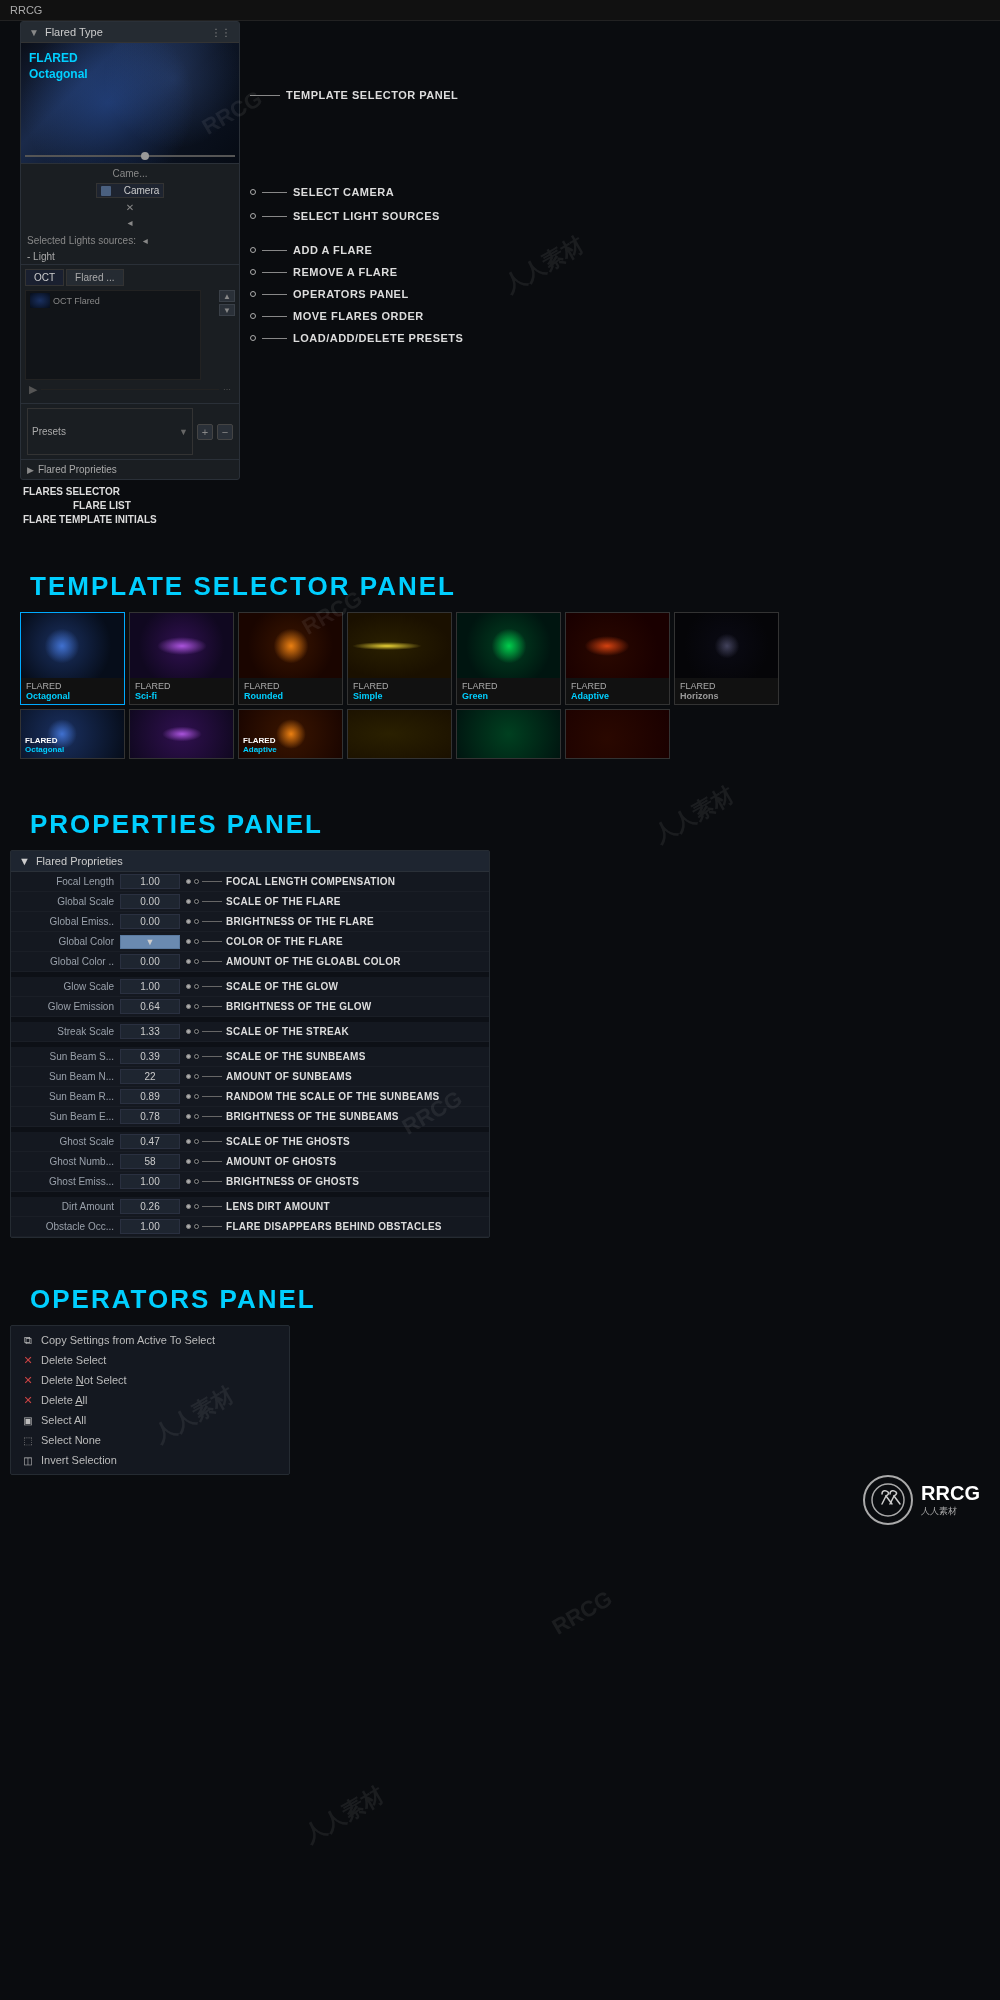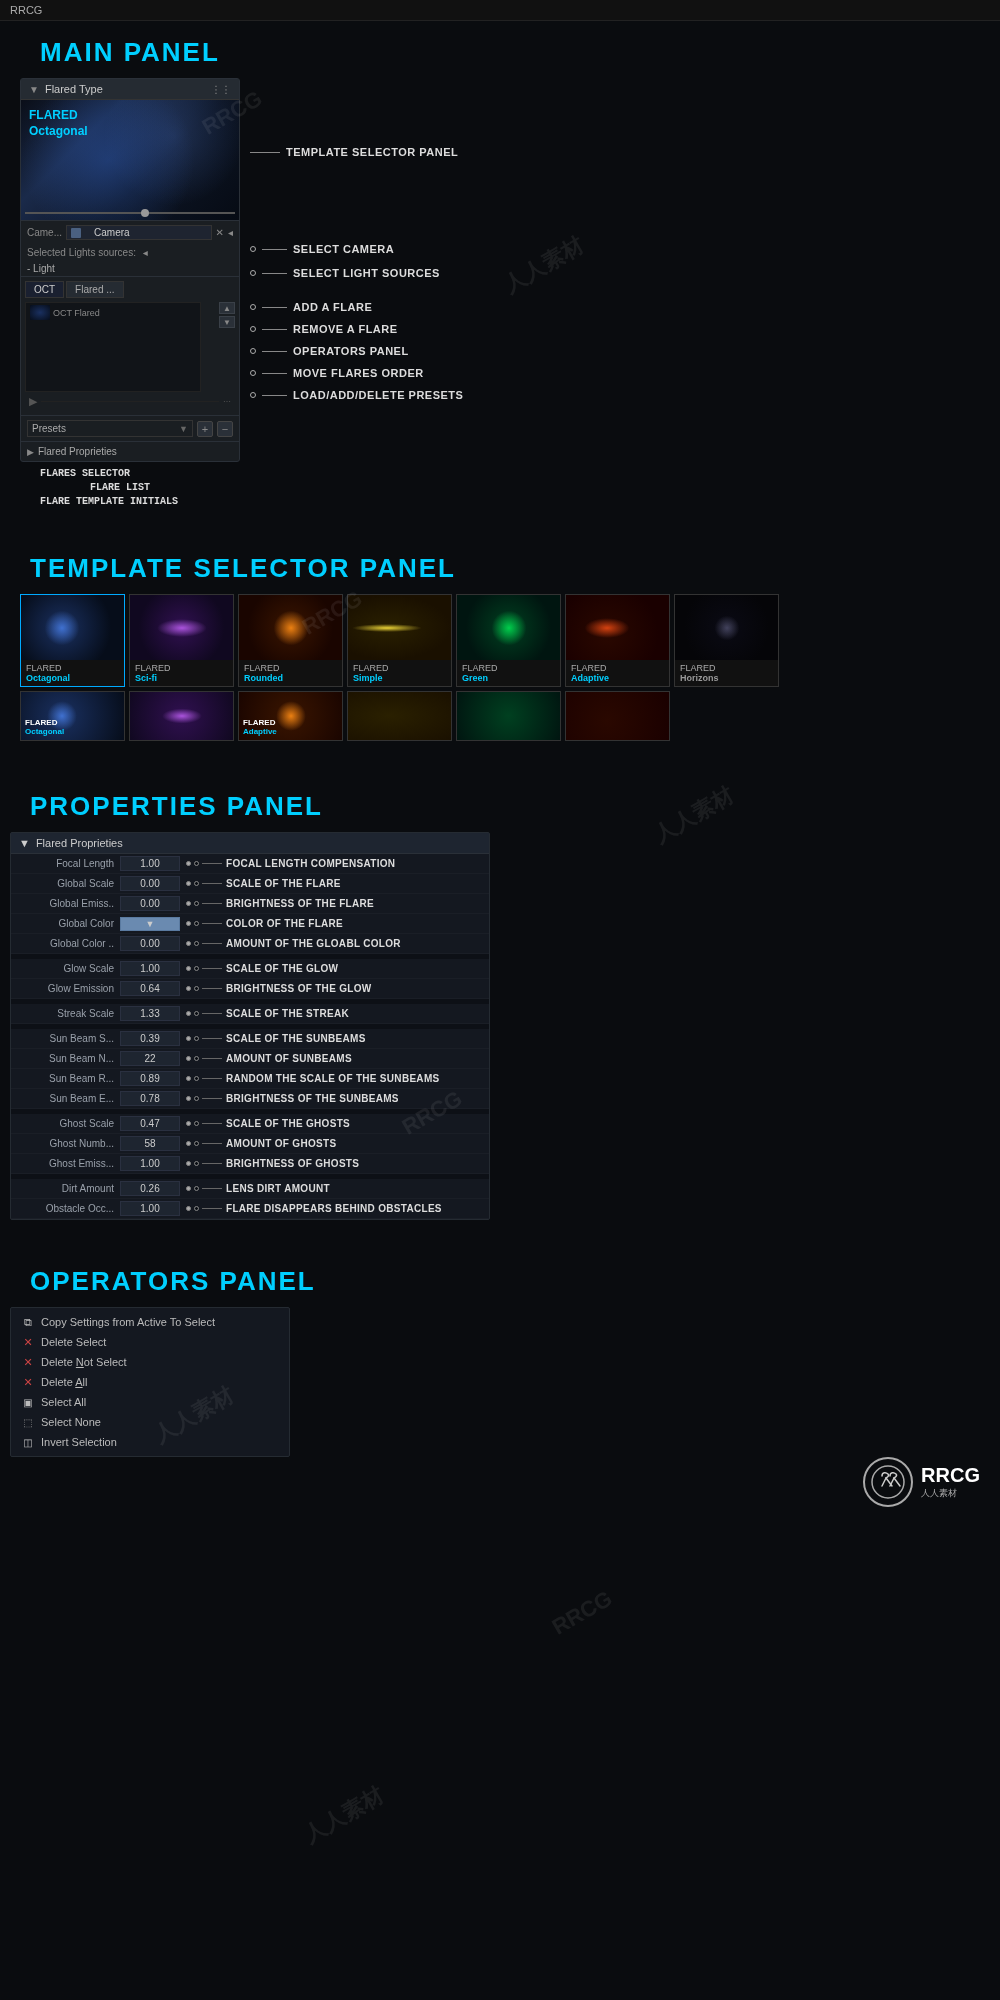--- a/index.html
+++ b/index.html
@@ -117,20 +117,21 @@
 
     
     .camera-row {
       display: flex;
       align-items: center;
       padding: 4px 6px;
       gap: 4px;
       font-size: 10px;
       color: #aaa;
       border-top: 1px solid #2a3038;
+      flex-direction: column;
     }
 
     .camera-label-text { color: #888; font-size: 10px; }
     .camera-input {
       background: #1e2430;
       border: 1px solid #333;
       color: #ccc;
       font-size: 10px;
       padding: 1px 4px;
       flex: 1;
@@ -199,21 +200,21 @@
       gap: 4px;
       border-top: 1px solid #2a3038;
     }
 
     .presets-select {
       flex: 1;
       background: #1a1e22;
       border: 1px solid #333;
       color: #aaa;
       font-size: 10px;
-      padding: 2px 4px;
+      padding: 17px 4px;
       display: flex;
       align-items: center;
       justify-content: space-between;
     }
 
     .round-btn {
       width: 16px; height: 16px;
       background: #2a3038;
       border: 1px solid #444;
       color: #888;
@@ -635,21 +636,20 @@
     }
   </style>
 </head>
 <body>
 
 <div class="top-bar">
   <span>RRCG</span>
 </div>
 
 <div class="main-panel-section">
-  <div class="section-title">MAIN PANEL</div>
 
   <div class="main-panel-inner">
 
     <div class="panel-box">
       <div class="panel-header">
         <span class="triangle">▼</span>
         <span>Flared Type</span>
         <span class="grid-icon">⋮⋮</span>
       </div>
 
@@ -765,21 +765,21 @@
         <span style="font-size:11px;font-weight:bold;color:#ddd;letter-spacing:0.5px;">MOVE FLARES ORDER</span>
       </div>
       <div class="annotation-item" style="height:22px;margin-bottom:20px;">
         <div class="annotation-dot"></div>
         <div style="width:25px;height:1px;background:#888;"></div>
         <span style="font-size:11px;font-weight:bold;color:#ddd;letter-spacing:0.5px;">LOAD/ADD/DELETE PRESETS</span>
       </div>
     </div>
   </div>
 
-  <div style="margin-top:6px;margin-left:20px;font-family:Liberation Mono, monospace;">
+  <div style="margin-top:6px;margin-left:3px;">
     <div style="font-size:10px;font-weight:bold;color:#ddd;margin-bottom:3px;">FLARES SELECTOR</div>
     <div style="font-size:10px;font-weight:bold;color:#ddd;margin-bottom:3px;margin-left:50px;">FLARE LIST</div>
     <div style="font-size:10px;font-weight:bold;color:#ddd;margin-left:0px;">FLARE TEMPLATE INITIALS</div>
   </div>
 </div>
 
 <div class="template-selector-section" style="margin-top:10px;">
   <div class="section-title">TEMPLATE SELECTOR PANEL</div>
 
   <div class="thumbnail-grid">

